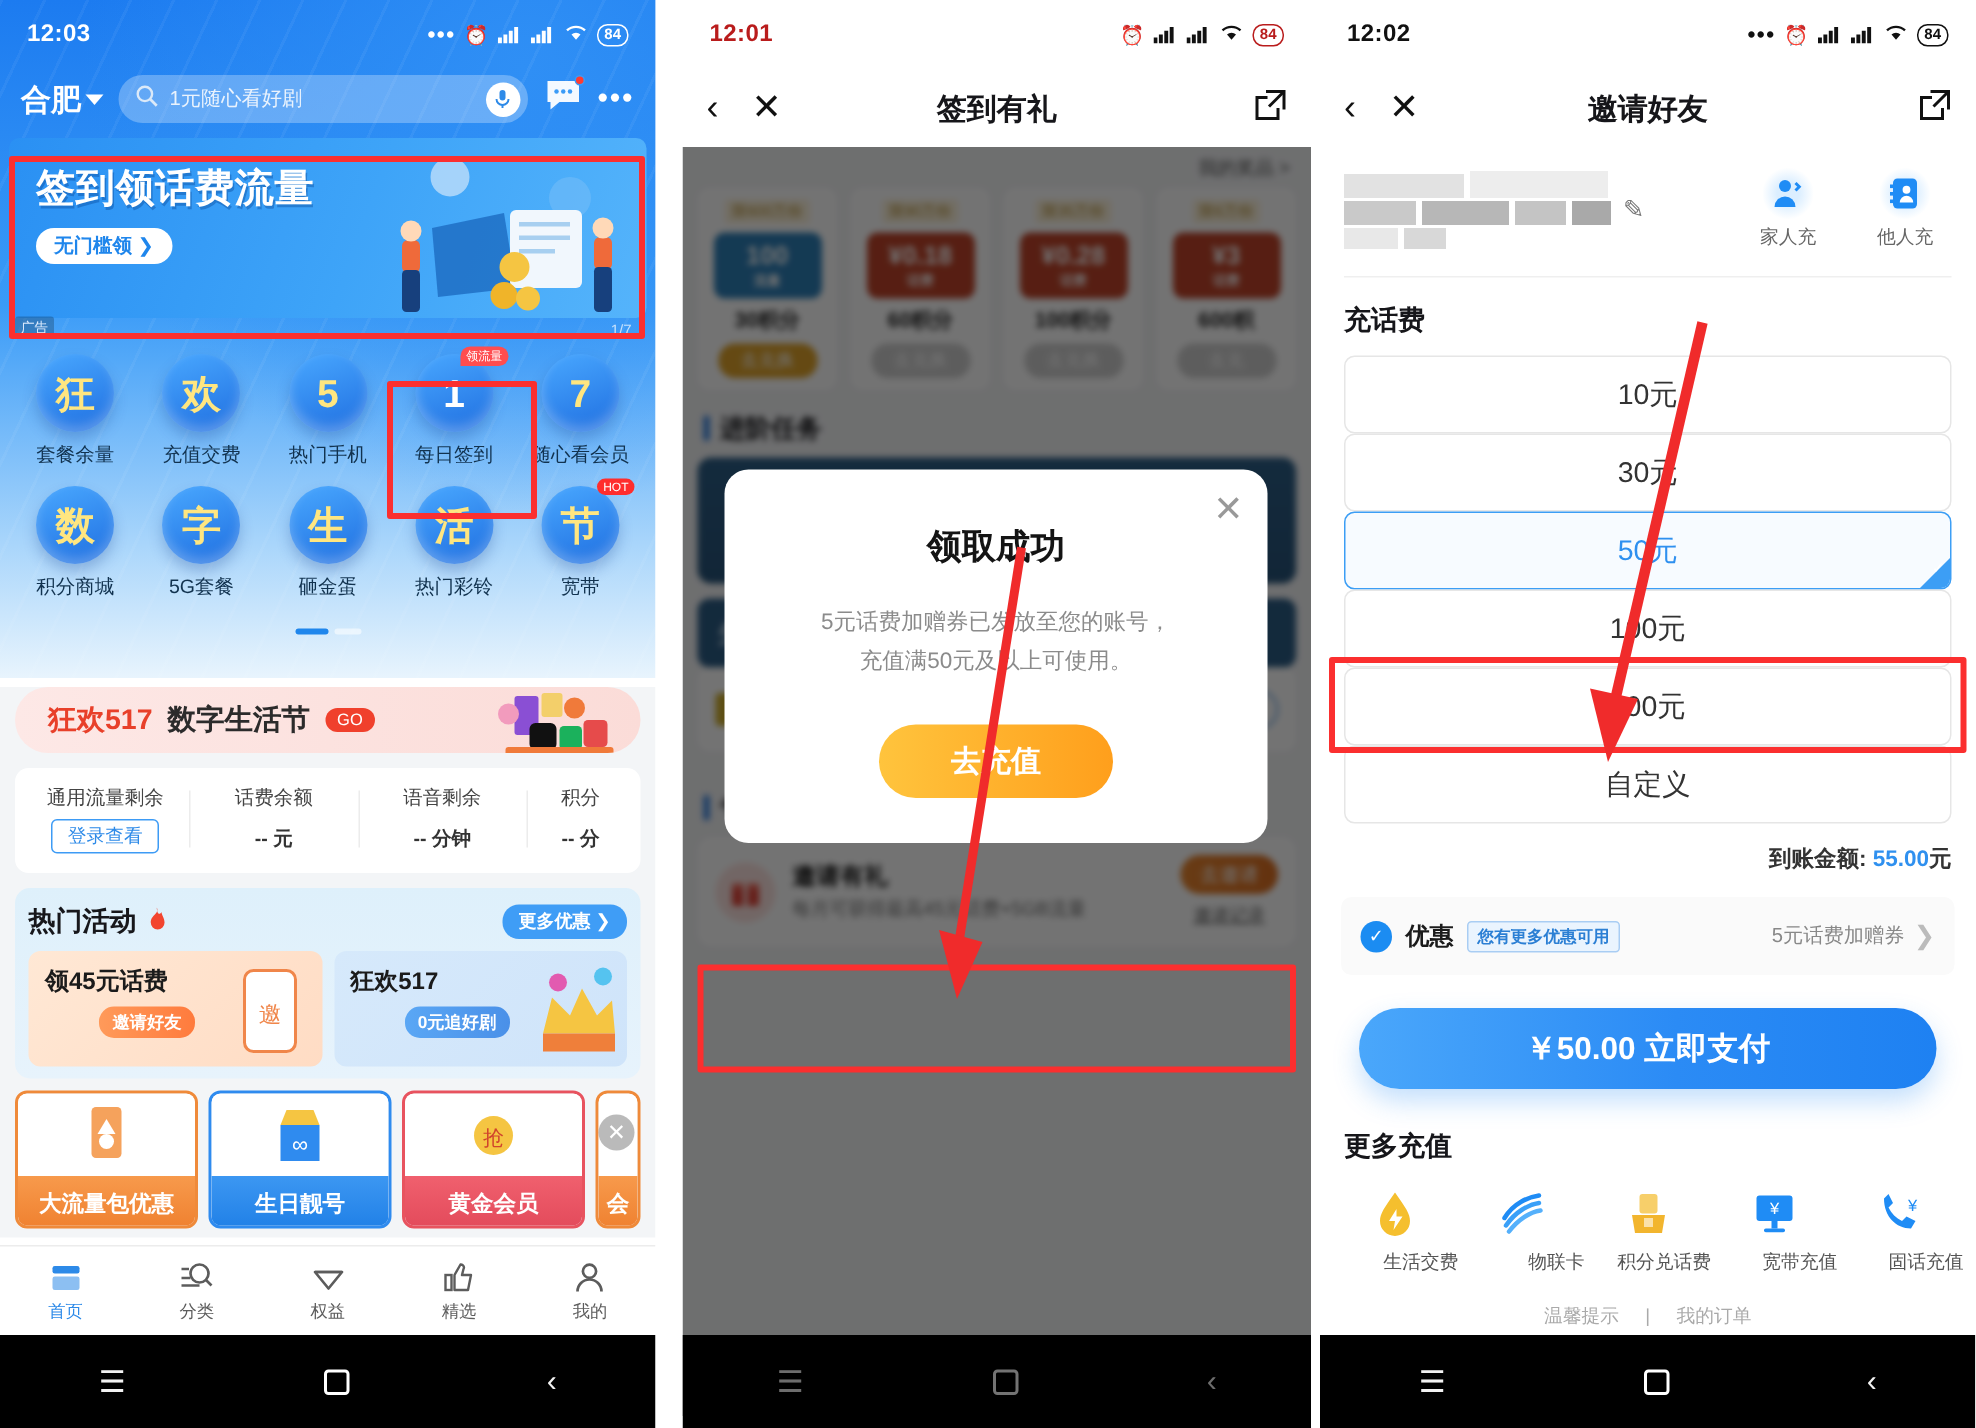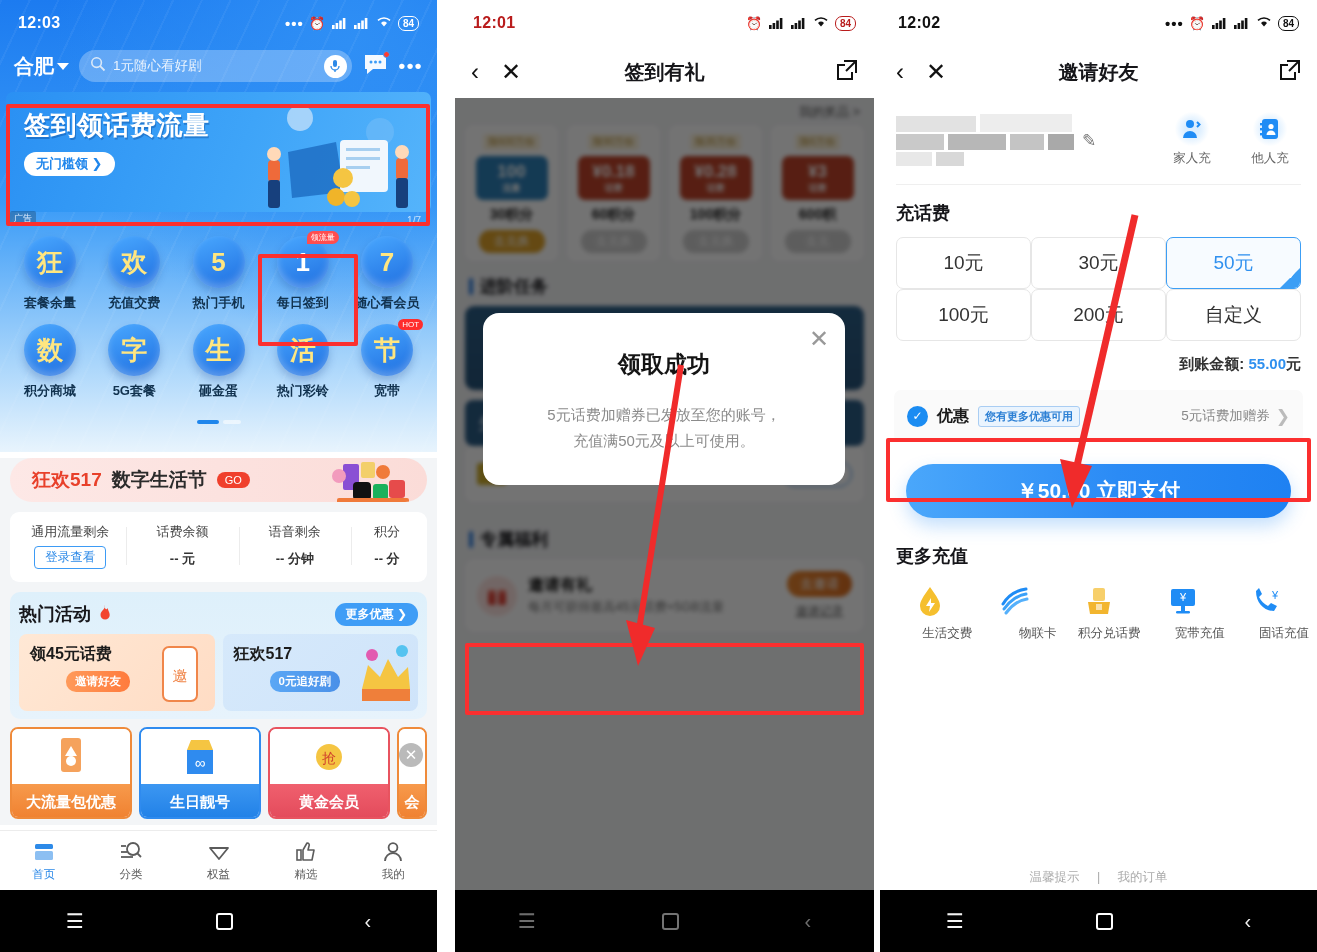--- a/index.html
+++ b/index.html
@@ -62,21 +62,21 @@
   .pgnum { position:absolute; right:10px; bottom:-14px; font-size:10px; color:rgba(255,255,255,.7);}
 
   .grid-icons { position:relative; padding: 24px 8px 0; }
   .grid-row { display:flex; }
   .gi { flex:1; text-align:center; position:relative; }
   .gi .circ { width:52px;height:52px;margin:0 auto; border-radius:50%;
               background: linear-gradient(160deg,#49a8ff 0%, #1f6ee0 100%);
               display:flex;align-items:center;justify-content:center; font-size:26px; font-weight:bold;
               color:#fff; box-shadow: 0 5px 9px rgba(20,70,150,.28), inset 0 -4px 7px rgba(255,255,255,.25);}
   .gi .circ.y { color:#ffe680; }
-  .gi .lbl { font-size:13px; margin-top:6px; color:#11324f; font-weight:700;}
+  .gi .lbl { font-size:13px; margin-top:6px; color:#11324f; font-weight:400;}
   .gi .badge { position:absolute; top:-5px; right:6px; background:#ff4d4f; color:#fff;
                font-size:8px; padding:1px 4px; border-radius:7px 7px 7px 0; white-space:nowrap;}
   .gi .badge.hot{ background:#ff2d2d; font-size:8px; border-radius:6px;}
   .dots { text-align:center; margin-top:10px;}
   .dots i { display:inline-block; width:18px;height:4px;border-radius:2px;background:rgba(255,255,255,.55); margin:0 2px;}
   .dots i.on { background:#1f86ec; width:22px;}
 
   .p1-body { background:#f3f5f7; padding: 0 0 6px; }
   .fest { margin: 6px 10px 0; height:44px; border-radius:22px; position:relative; overflow:hidden;
           background: linear-gradient(90deg,#fde8e6 0%, #fbdcd8 100%); display:flex; align-items:center; padding-left:22px; gap:10px;}
@@ -200,21 +200,21 @@
   .mask .blk { position:absolute; background:#d3d3d3;}
   .penico { position:absolute; left:186px; top:18px; font-size:17px; color:#777;}
   .quick { display:flex; gap:24px; padding-right:4px;}
   .qi { text-align:center; width:54px;}
   .qi .qc { width:34px;height:34px;margin:0 auto; border-radius:9px; display:flex;align-items:center;justify-content:center;
             background:radial-gradient(circle,#dbeeff 30%, rgba(219,238,255,0) 72%);}
   .qi .ql { font-size:12.5px; color:#666; margin-top:4px;}
 
   .p3-div { height:1px; background:#efefef; margin:14px 16px 0;}
   .p3-sect { font-size:18px; font-weight:bold; color:#16161a; padding:16px 16px 0;}
-  .amtgrid { display:grid; grid-template-columns:repeat(3,1fr); padding:12px 16px 0;}
+  .amtgrid { display:grid; grid-template-columns:repeat(1,1fr); padding:12px 16px 0;}
   .amt { height:52px; border:1px solid #e6e6e6; border-radius:7px; background:#fff; display:flex;
          align-items:center; justify-content:center; font-size:19px; color:#333; position:relative; overflow:hidden;}
   .amt.sel { border:1.6px solid #3c9ef5; color:#2f90ef; background:#f7fbff;}
   .amt .tick { position:absolute; right:0; bottom:0; width:0;height:0;
                border-left:20px solid transparent; border-bottom:20px solid #3c9ef5;}
   .amt .tick:after { content:"✓"; position:absolute; left:-12px; top:2px; color:#fff; font-size:10px;}
   .arrive { text-align:right; padding:14px 16px 0; font-size:15px; font-weight:bold; color:#333;}
   .arrive b { color:#2f90ef; }
 
   .disc-wrap { position:relative; margin:16px 14px 0;}
@@ -676,20 +676,21 @@
       </div>
     </div>
 
     <div class="modal">
       <div class="x">✕</div>
       <h3>领取成功</h3>
       <p>
         <span>5元话费加赠券已发放至您的账号，</span><br>
         <span>充值满50元及以上可使用。</span>
       </p>
+      <div class="cta">去充值</div>
     </div>
 
     <svg class="arrow" style="left:0;top:0;width:419px;height:952px" viewBox="0 0 419 952">
       <line x1="226" y1="365" x2="184" y2="630" stroke="#f02b2b" stroke-width="6"></line>
       <polygon points="183,666 171,620 200,628" fill="#f02b2b"></polygon>
     </svg>
 
     <div class="hl" style="left:10px; top:643px; width:399px; height:72px;"></div>
 
     <div class="navbar">

